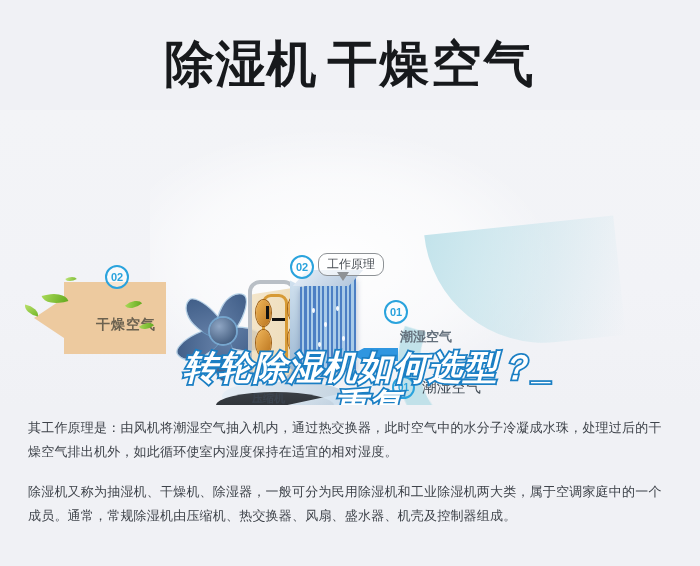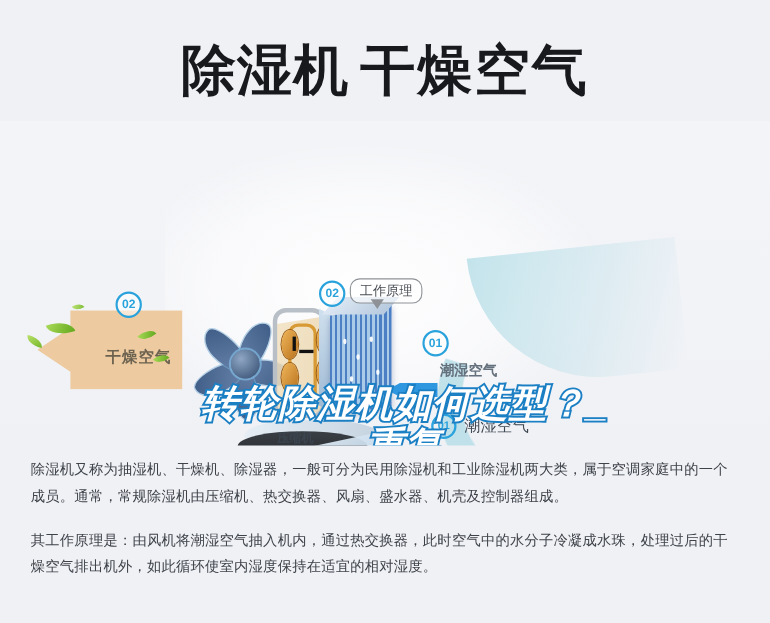--- a/index.html
+++ b/index.html
@@ -275,17 +275,17 @@
 
     </div>
 
     <div class="wm">
       <div class="wm-line">转轮除湿机如何选型？_</div>
       <div class="wm-line">重复</div>
     </div>
   </div>
 
   <div class="copy">
+    <p class="para">其工作原理是：由风机将潮湿空气抽入机内，通过热交换器，此时空气中的水分子冷凝成水珠，处理过后的干燥空气排出机外，如此循环使室内湿度保持在适宜的相对湿度。</p>
     <p class="para">除湿机又称为抽湿机、干燥机、除湿器，一般可分为民用除湿机和工业除湿机两大类，属于空调家庭中的一个成员。通常，常规除湿机由压缩机、热交换器、风扇、盛水器、机壳及控制器组成。</p>
-    <p class="para">其工作原理是：由风机将潮湿空气抽入机内，通过热交换器，此时空气中的水分子冷凝成水珠，处理过后的干燥空气排出机外，如此循环使室内湿度保持在适宜的相对湿度。</p>
   </div>
 
 </div>
 
 </body></html>

